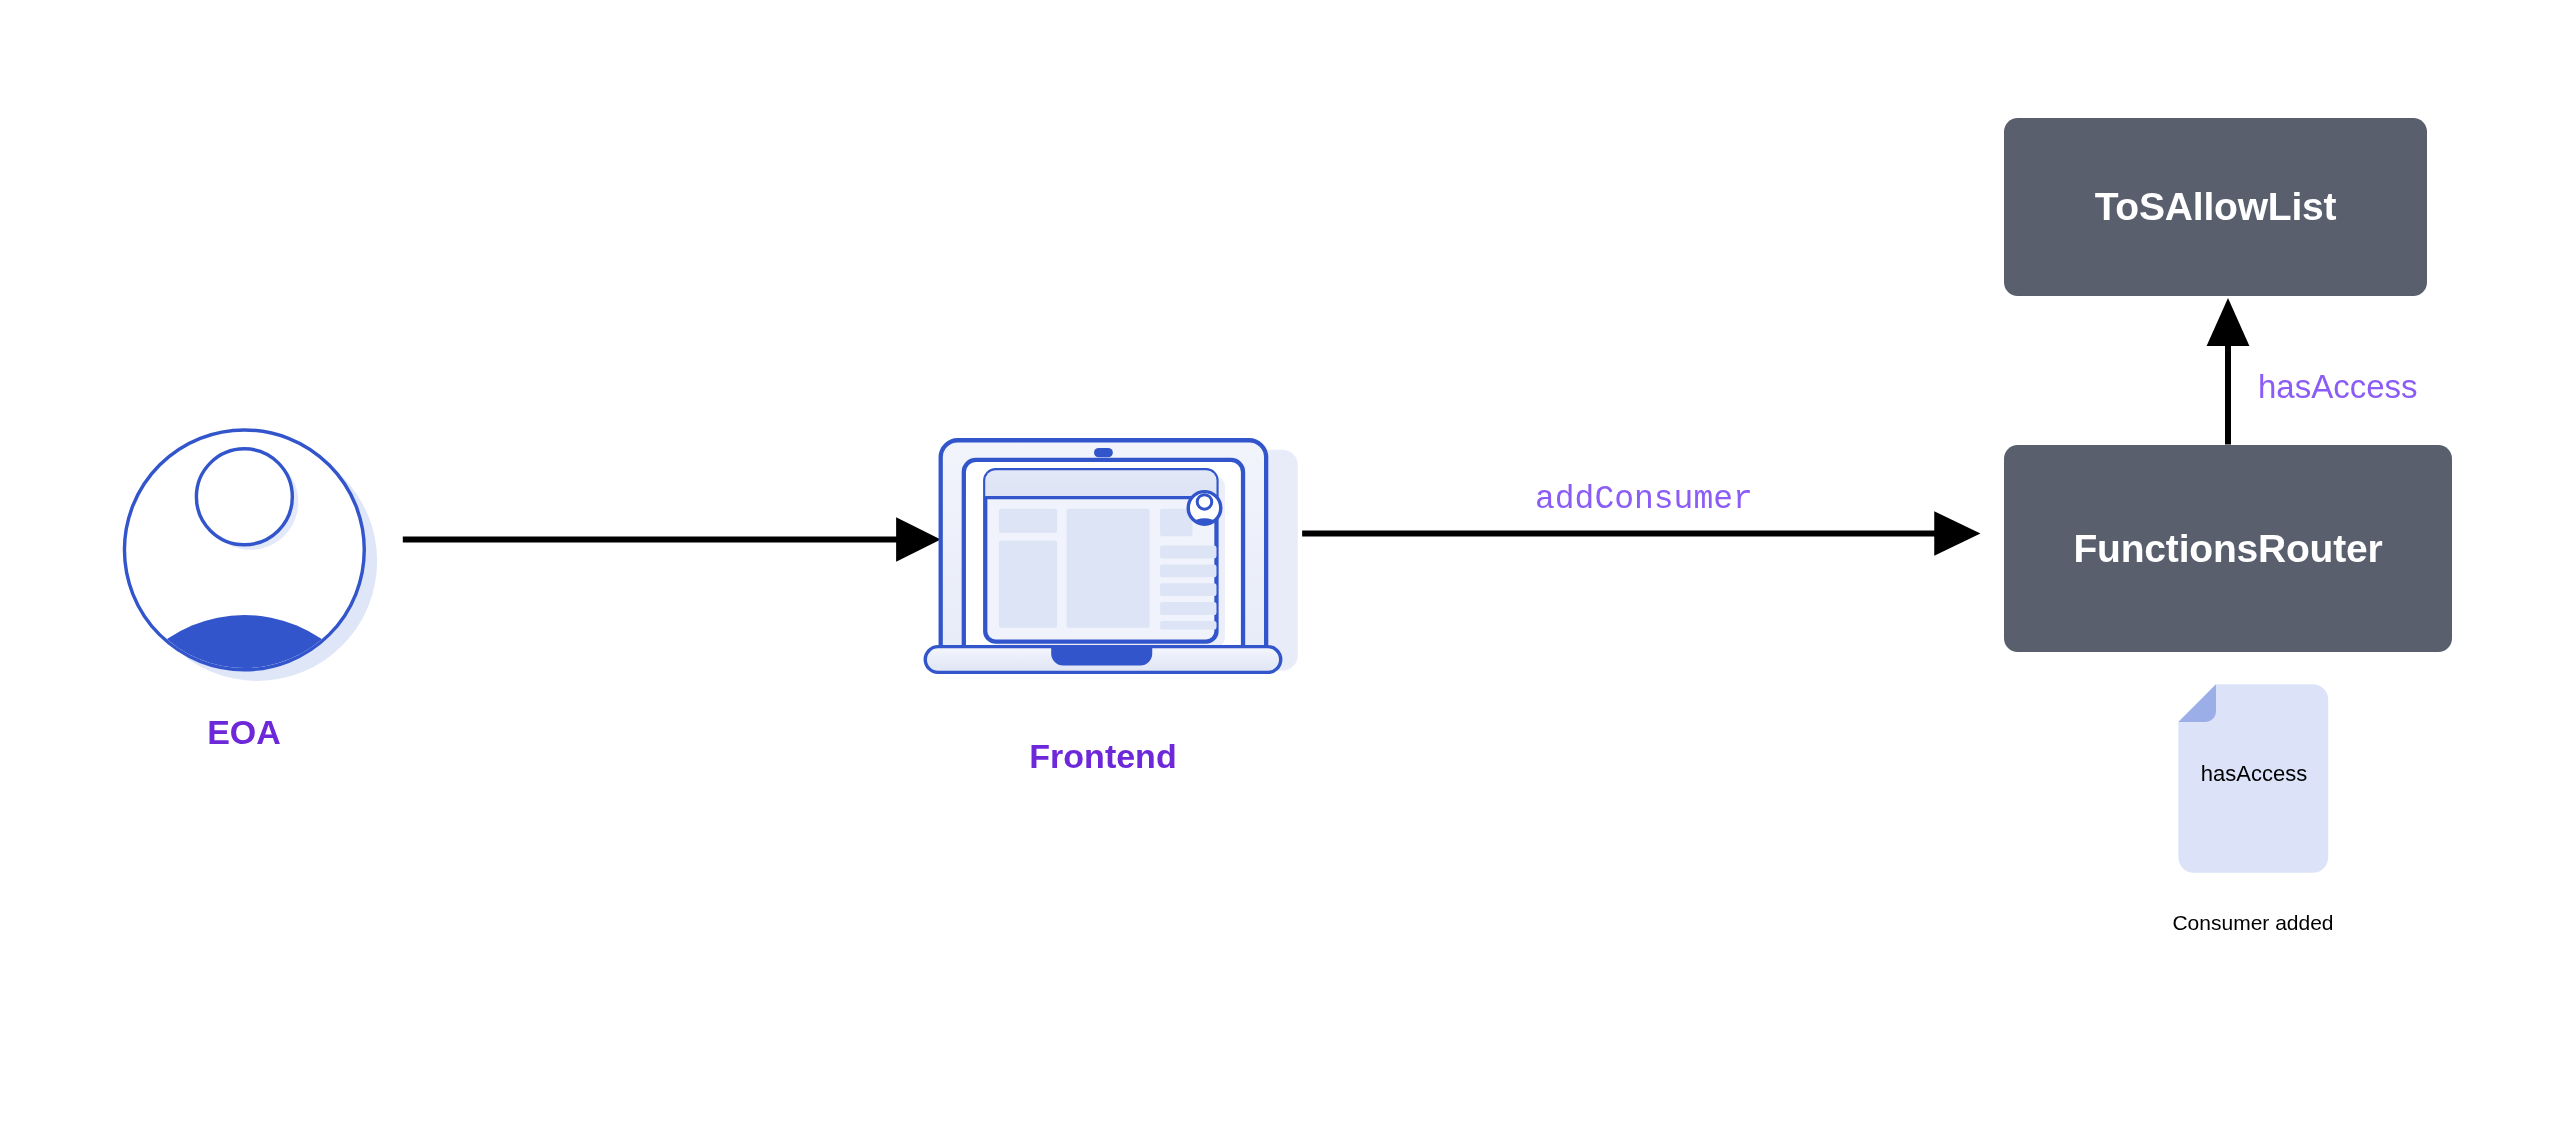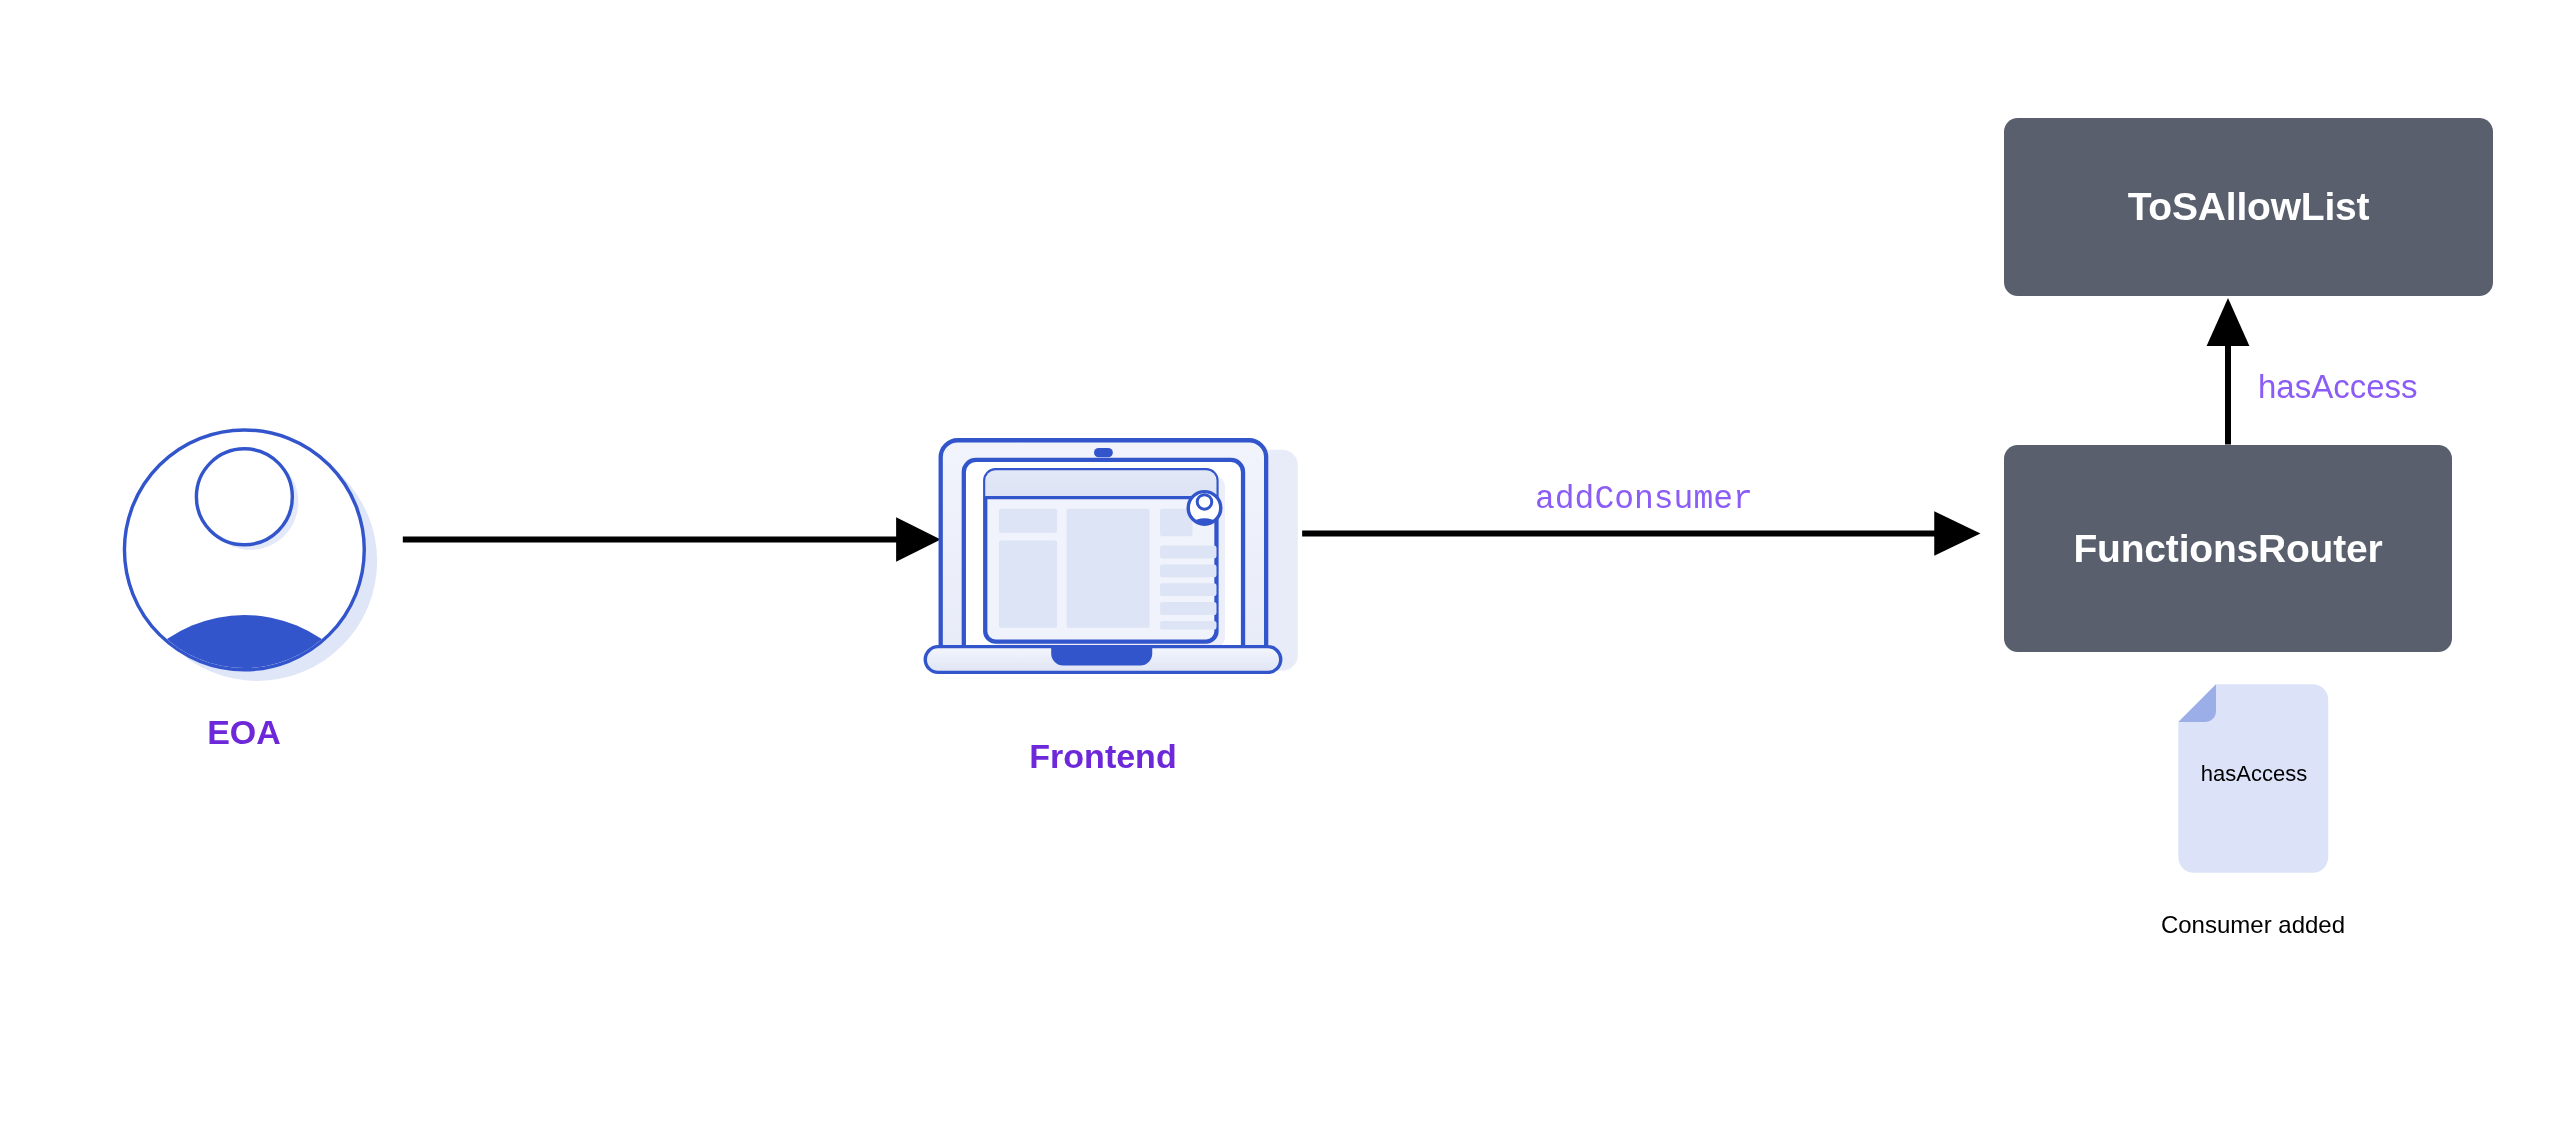--- a/index.html
+++ b/index.html
@@ -45,21 +45,21 @@
     color: #6d28d9;
     font-size: 34px;
     font-weight: bold;
     font-family: "Liberation Sans", sans-serif;
     white-space: nowrap;
   }
   .plain-caption {
     position: absolute;
     text-align: center;
     color: #000000;
-    font-size: 24px;
+    font-size: 21px;
     font-weight: normal;
     font-family: "Liberation Sans", sans-serif;
     white-space: nowrap;
   }
 
   
   .edge-label {
     position: absolute;
     color: #8b5cf6;
     font-size: 33px;
@@ -188,21 +188,21 @@
   </svg>
 
   <div class="icon-caption" style="left:107px; top:713px; width:274px;">EOA</div>
 
   <div class="icon-caption" style="left:966px; top:713px; width:274px;margin-top:24px;">Frontend</div>
 
   <div class="edge-label" style="left:1535px; top:481px;font-family:Liberation Mono, monospace;">addConsumer</div>
 
   <div class="edge-label" style="left:2258px; top:368px;">hasAccess</div>
 
-  <div class="node proc-box" style="left:2004px; top:118px; width:489px; height:178px;">
+  <div class="node proc-box" style="left:2004px; top:118px; width:423px; height:178px;">
     <span class="proc-box-label">ToSAllowList</span>
   </div>
 
   <div class="node proc-box" style="left:2004px; top:445px; width:448px; height:207px;">
     <span class="proc-box-label">FunctionsRouter</span>
   </div>
 
   <div class="plain-caption" style="left:2179px; top:761px; width:150px; font-size:22px;">hasAccess</div>
 
   <div class="plain-caption" style="left:2090px; top:911px; width:326px;">Consumer added</div>

